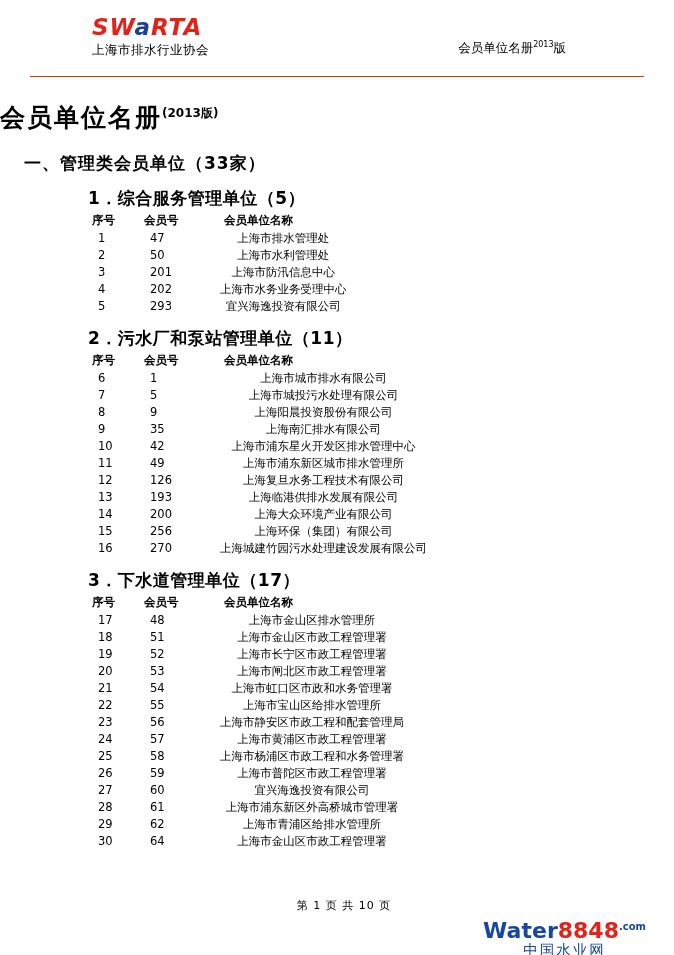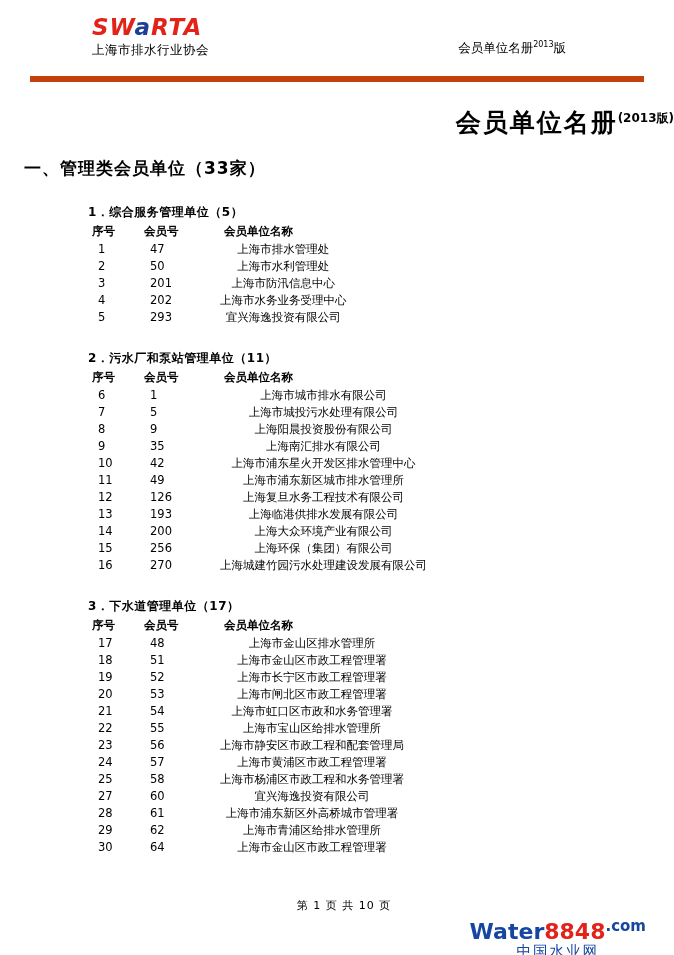--- a/index.html
+++ b/index.html
@@ -21,21 +21,21 @@
     height: 955px;
     box-sizing: border-box;
     padding: 0;
   }
 
   
   .header {
     position: relative;
     height: 62px;
     margin: 14px 30px 0 30px;
-    border-bottom: 6px solid #c2410c;
+    border-bottom: 1px solid #c2410c;
     text-decoration: underline;
   }
   .logo-block {
     position: absolute;
     left: 62px;
     top: 0;
     text-align: left;
   }
   .logo-text {
     font-family: "DejaVu Sans", "Liberation Sans", sans-serif;
@@ -62,21 +62,21 @@
     font-size: 12.5px;
     white-space: nowrap;
   }
   .header-right sup {
     font-size: 8px;
     vertical-align: super;
   }
 
   
   .doc-title {
-    text-align: right;
+    text-align: left;
     margin-top: 24px;
     font-size: 25px;
     font-weight: bold;
     letter-spacing: 2px;
     font-family: "DejaVu Sans", "Liberation Sans", sans-serif;
   }
   .doc-title sup {
     font-size: 12px;
     font-weight: bold;
     vertical-align: super;
@@ -84,22 +84,22 @@
   }
 
   
   .section-h1 {
     margin: 18px 0 4px 24px;
     font-size: 17px;
     font-weight: bold;
     letter-spacing: 1px;
   }
   .section-h2 {
-    margin: 24px 0 2px 88px;
-    font-size: 12px;
+    margin: 12px 0 2px 88px;
+    font-size: 17px;
     font-weight: bold;
     letter-spacing: 0.5px;
   }
 
   
   .tbl {
     margin: 0 0 0 88px;
     border-collapse: collapse;
     font-size: 11.5px;
   }
@@ -143,21 +143,21 @@
   }
   .wm-line1 {
     font-family: "DejaVu Sans", "Liberation Sans", sans-serif;
     font-weight: bold;
     font-size: 22px;
     letter-spacing: 0px;
     white-space: nowrap;
   }
   .wm-line1 .wm-w { color: #1746a0; }
   .wm-line1 .wm-num { color: #e2231a; }
-  .wm-line1 .wm-com { color: #1746a0; font-size: 15px; vertical-align: super; }
+  .wm-line1 .wm-com { color: #1746a0; font-size: 10px; vertical-align: super; }
   .wm-line2 {
     font-size: 14.5px;
     color: #1746a0;
     letter-spacing: 2px;
     margin-top: 1px;
     white-space: nowrap;
   }
 </style>
 </head>
 <body>
@@ -331,20 +331,25 @@
         <td class="col-no">24</td>
         <td class="col-mid">57</td>
         <td class="col-name">上海市黄浦区市政工程管理署</td>
       </tr>
       <tr>
         <td class="col-no">25</td>
         <td class="col-mid">58</td>
         <td class="col-name">上海市杨浦区市政工程和水务管理署</td>
       </tr>
       <tr>
+        <td class="col-no">26</td>
+        <td class="col-mid">59</td>
+        <td class="col-name">上海市普陀区市政工程管理署</td>
+      </tr>
+      <tr>
         <td class="col-no">27</td>
         <td class="col-mid">60</td>
         <td class="col-name">宜兴海逸投资有限公司</td>
       </tr>
       <tr>
         <td class="col-no">28</td>
         <td class="col-mid">61</td>
         <td class="col-name">上海市浦东新区外高桥城市管理署</td>
       </tr>
       <tr>

